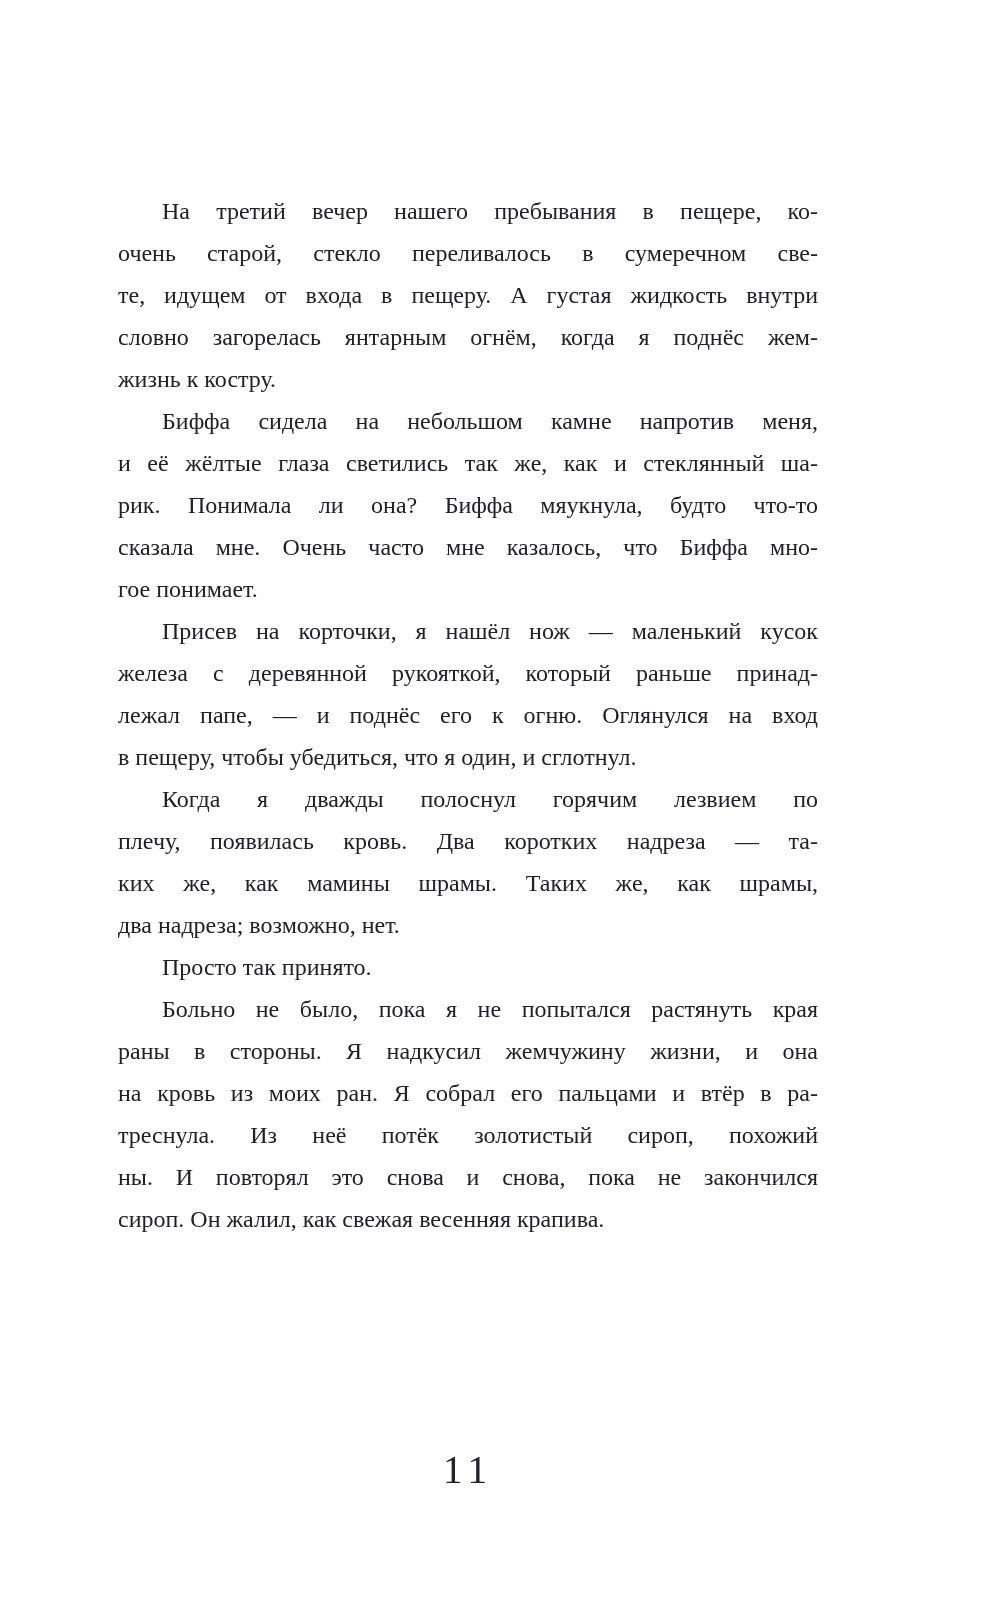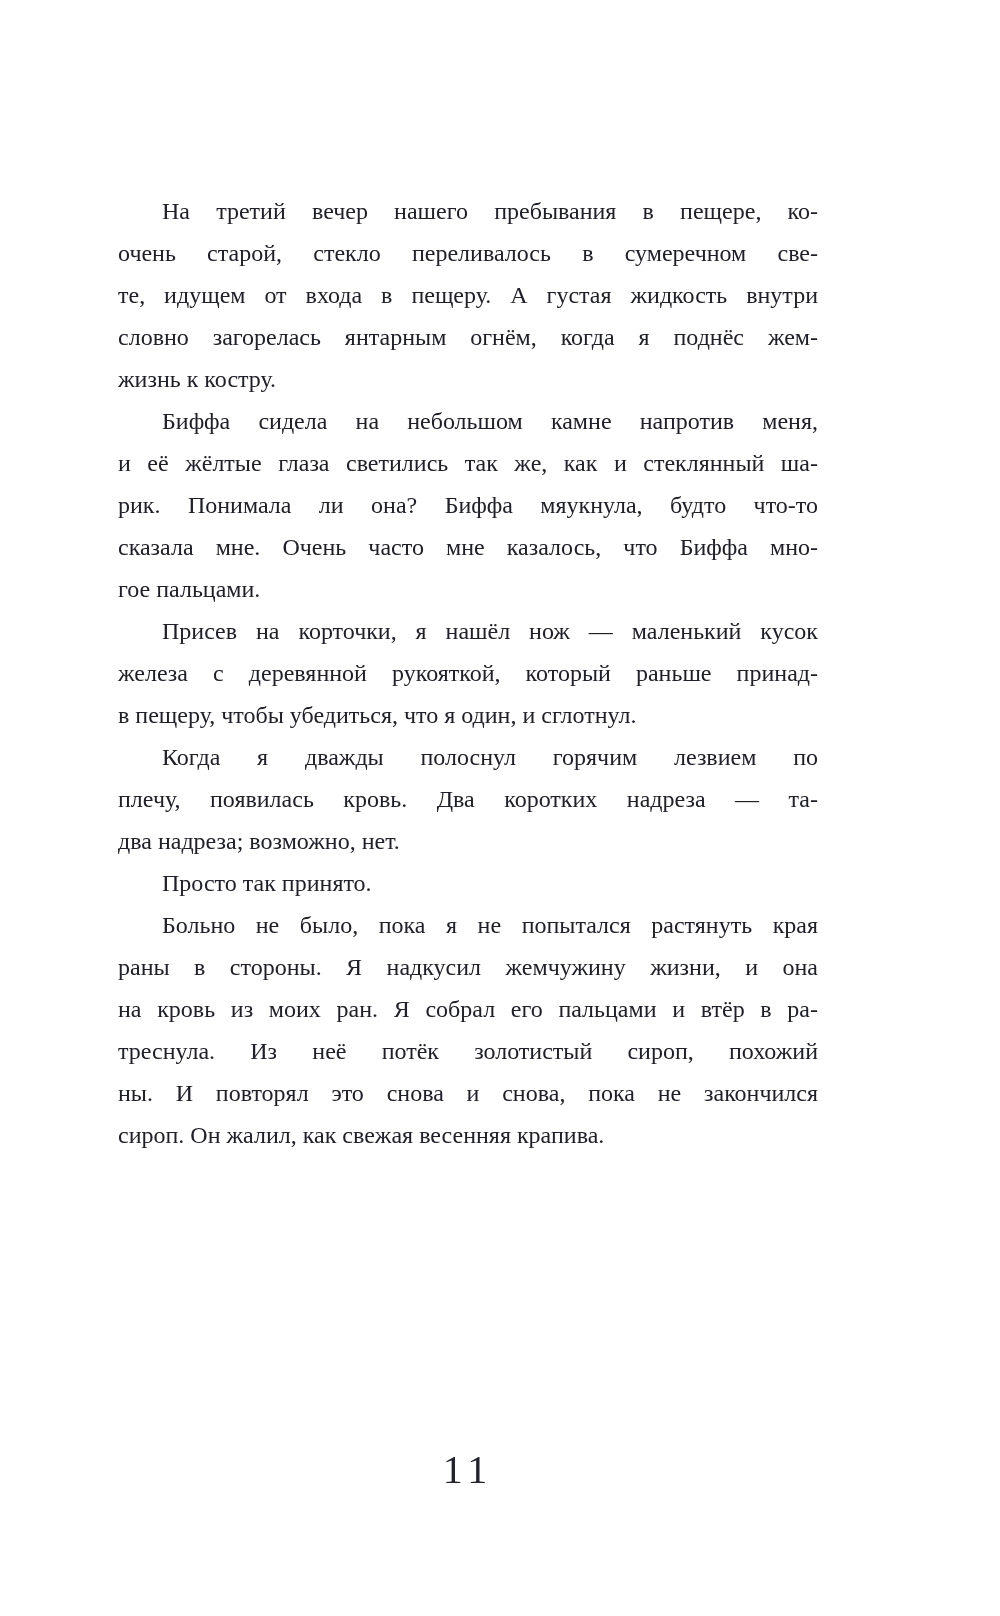--- a/index.html
+++ b/index.html
@@ -65,30 +65,32 @@
         <div class="text-line">очень старой, стекло переливалось в сумеречном све-</div>
         <div class="text-line">те, идущем от входа в пещеру. А густая жидкость внутри</div>
         <div class="text-line">словно загорелась янтарным огнём, когда я поднёс жем-</div>
         <div class="text-line last">жизнь к костру.</div>
       </div>
       <div class="paragraph">
         <div class="text-line first">Биффа сидела на небольшом камне напротив меня,</div>
         <div class="text-line">и её жёлтые глаза светились так же, как и стеклянный ша-</div>
         <div class="text-line">рик. Понимала ли она? Биффа мяукнула, будто что-то</div>
         <div class="text-line">сказала мне. Очень часто мне казалось, что Биффа мно-</div>
-        <div class="text-line last">гое пальцами.</div>
+        <div class="text-line last">гое понимает.</div>
       </div>
       <div class="paragraph">
         <div class="text-line first">Присев на корточки, я нашёл нож — маленький кусок</div>
         <div class="text-line">железа с деревянной рукояткой, который раньше принад-</div>
+        <div class="text-line">лежал папе, — и поднёс его к огню. Оглянулся на вход</div>
         <div class="text-line last">в пещеру, чтобы убедиться, что я один, и сглотнул.</div>
       </div>
       <div class="paragraph">
         <div class="text-line first">Когда я дважды полоснул горячим лезвием по</div>
         <div class="text-line">плечу, появилась кровь. Два коротких надреза — та-</div>
+        <div class="text-line">ких же, как мамины шрамы. Таких же, как шрамы,</div>
         <div class="text-line last">два надреза; возможно, нет.</div>
       </div>
       <div class="paragraph">
         <div class="text-line first last">Просто так принято.</div>
       </div>
       <div class="paragraph">
         <div class="text-line first">Больно не было, пока я не попытался растянуть края</div>
         <div class="text-line">раны в стороны. Я надкусил жемчужину жизни, и она</div>
         <div class="text-line">на кровь из моих ран. Я собрал его пальцами и втёр в ра-</div>
         <div class="text-line">треснула. Из неё потёк золотистый сироп, похожий</div>

